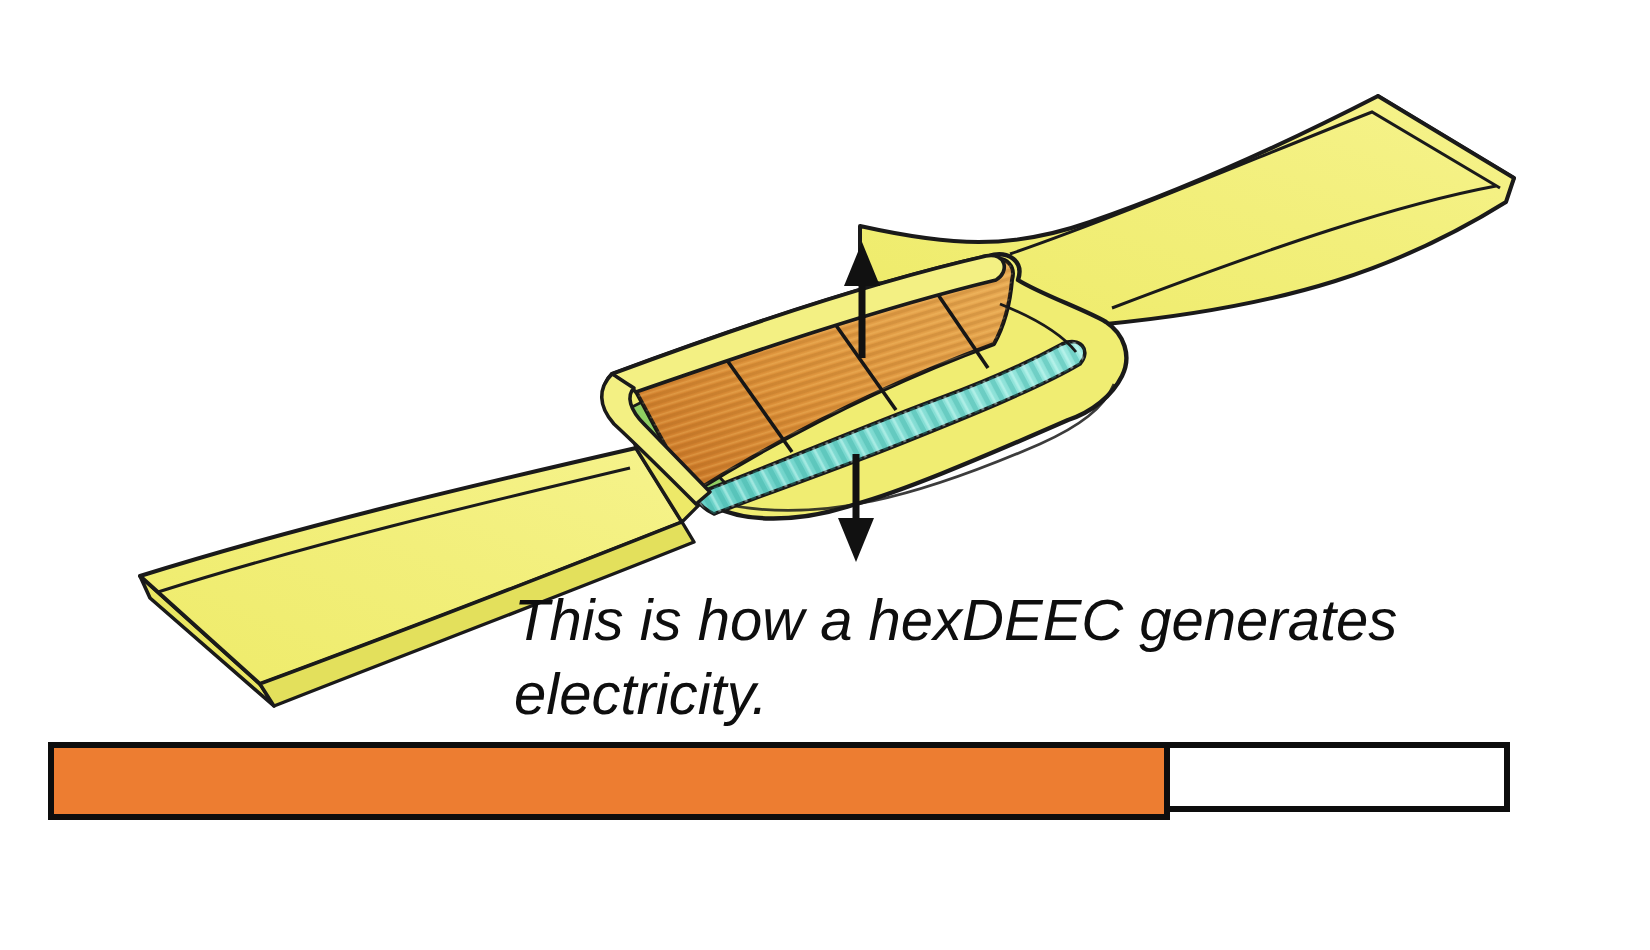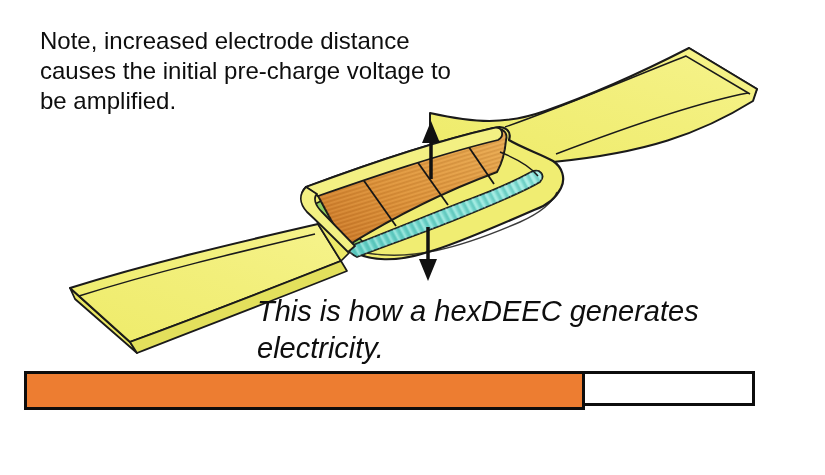--- a/index.html
+++ b/index.html
@@ -23,23 +23,20 @@
   .progress-fill{
     position:absolute;left:-3px;top:-3px;height:33px;
     border:3px solid #0d0d0d;
   }
 </style>
 </head>
 <body>
 
 <div class="stage">
 
-  <div class="note-text">Note, increased electrode distance
-causes the initial pre-charge voltage to
-be amplified.</div>
 
   <svg class="device-svg" viewBox="0 0 825 475" aria-hidden="true">
     <defs>
       <linearGradient id="strapGrad" x1="0" y1="1" x2="1" y2="0">
         <stop offset="0" stop-color="#EEEB69"></stop>
         <stop offset="0.55" stop-color="#F2EF7B"></stop>
         <stop offset="1" stop-color="#F6F38C"></stop>
       </linearGradient>
       <linearGradient id="orangeGrad" x1="0" y1="1" x2="1" y2="0">
         <stop offset="0" stop-color="#C87324"></stop>

